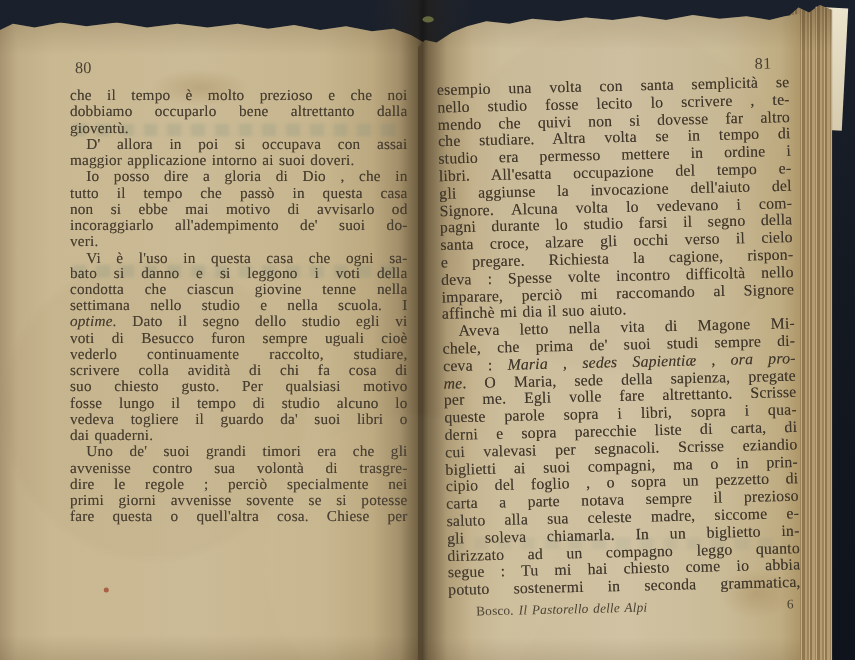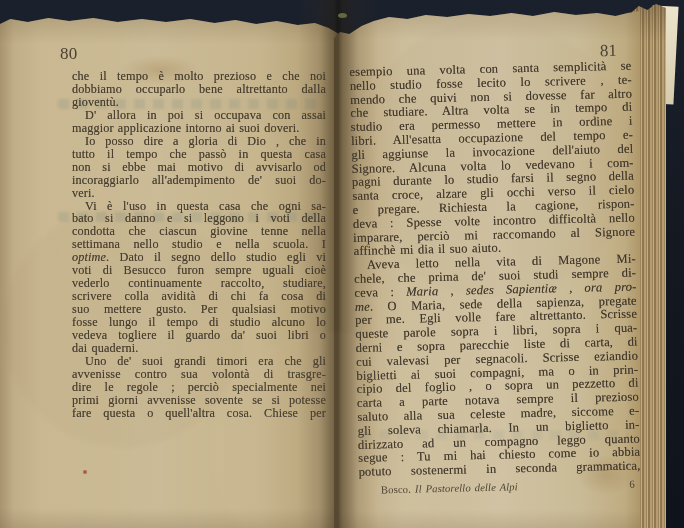--- a/index.html
+++ b/index.html
@@ -41,24 +41,24 @@
   .blotch{position:absolute;z-index:4;border-radius:50%;background:radial-gradient(closest-side,rgba(140,105,55,.25),rgba(140,105,55,0));}
   .blotch-1{left:575px;top:455px;width:60px;height:40px;}
   .blotch-2{left:120px;top:55px;width:80px;height:30px;}
   
   .textcol{position:absolute;z-index:7;}
   .text-left{left:56px;top:48px;width:270px;color:#473e30;
         font-size:12.2px;line-height:12.95px;letter-spacing:.15px;word-spacing:1px;}
   .text-right{left:349px;top:50px;width:282px;color:#3f362a;
         font-size:12.6px;line-height:13.8px;letter-spacing:.15px;word-spacing:1px;
         transform:rotate(-1.3deg);transform-origin:0 0;}
-  .folio{position:absolute;top:0;font-size:17px;color:#4a4132;}
+  .folio{position:absolute;top:0;font-size:13px;color:#4a4132;}
   .folio-left{left:4px;}
   .folio-right{right:14px;}
-  .lines-left{padding-top:22px;margin-left:16px;}
+  .lines-left{padding-top:22px;}
   .lines-right{padding-top:16px;}
   .tline{text-align:justify;text-align-last:justify;white-space:normal;
         text-shadow:0 0 .4px rgba(60,50,40,.55);}
   .tline.endline{text-align-last:left;}
   .tline.indent{text-indent:13px;}
   .tline i{font-style:italic;}
   .footer-line{display:flex;align-items:baseline;margin-top:4px;padding-left:22px;padding-right:6px;
         font-size:10.6px;color:#4a4132;}
   .footer-title{font-style:italic;margin-left:4px;}
   .footer-spacer{flex:1;}
@@ -103,21 +103,21 @@
         <div class="tline"><span>incoraggiarlo all'adempimento de' suoi do-</span></div>
         <div class="tline endline"><span>veri.</span></div>
         <div class="tline indent"><span>Vi è l'uso in questa casa che ogni sa-</span></div>
         <div class="tline"><span>bato si danno e si leggono i voti della</span></div>
         <div class="tline"><span>condotta che ciascun giovine tenne nella</span></div>
         <div class="tline"><span>settimana nello studio e nella scuola. I</span></div>
         <div class="tline"><i>optime</i><span>. Dato il segno dello studio egli vi</span></div>
         <div class="tline"><span>voti di Besucco furon sempre uguali cioè</span></div>
         <div class="tline"><span>vederlo continuamente raccolto, studiare,</span></div>
         <div class="tline"><span>scrivere colla avidità di chi fa cosa di</span></div>
-        <div class="tline"><span>suo mettere gusto. Per qualsiasi motivo</span></div>
+        <div class="tline"><span>suo chiesto gusto. Per qualsiasi motivo</span></div>
         <div class="tline"><span>fosse lungo il tempo di studio alcuno lo</span></div>
         <div class="tline"><span>vedeva togliere il guardo da' suoi libri o</span></div>
         <div class="tline endline"><span>dai quaderni.</span></div>
         <div class="tline indent"><span>Uno de' suoi grandi timori era che gli</span></div>
         <div class="tline"><span>avvenisse contro sua volontà di trasgre-</span></div>
         <div class="tline"><span>dire le regole ; perciò specialmente nei</span></div>
         <div class="tline"><span>primi giorni avvenisse sovente se si potesse</span></div>
         <div class="tline"><span>fare questa o quell'altra cosa. Chiese per</span></div>
       </div>
   </div>

